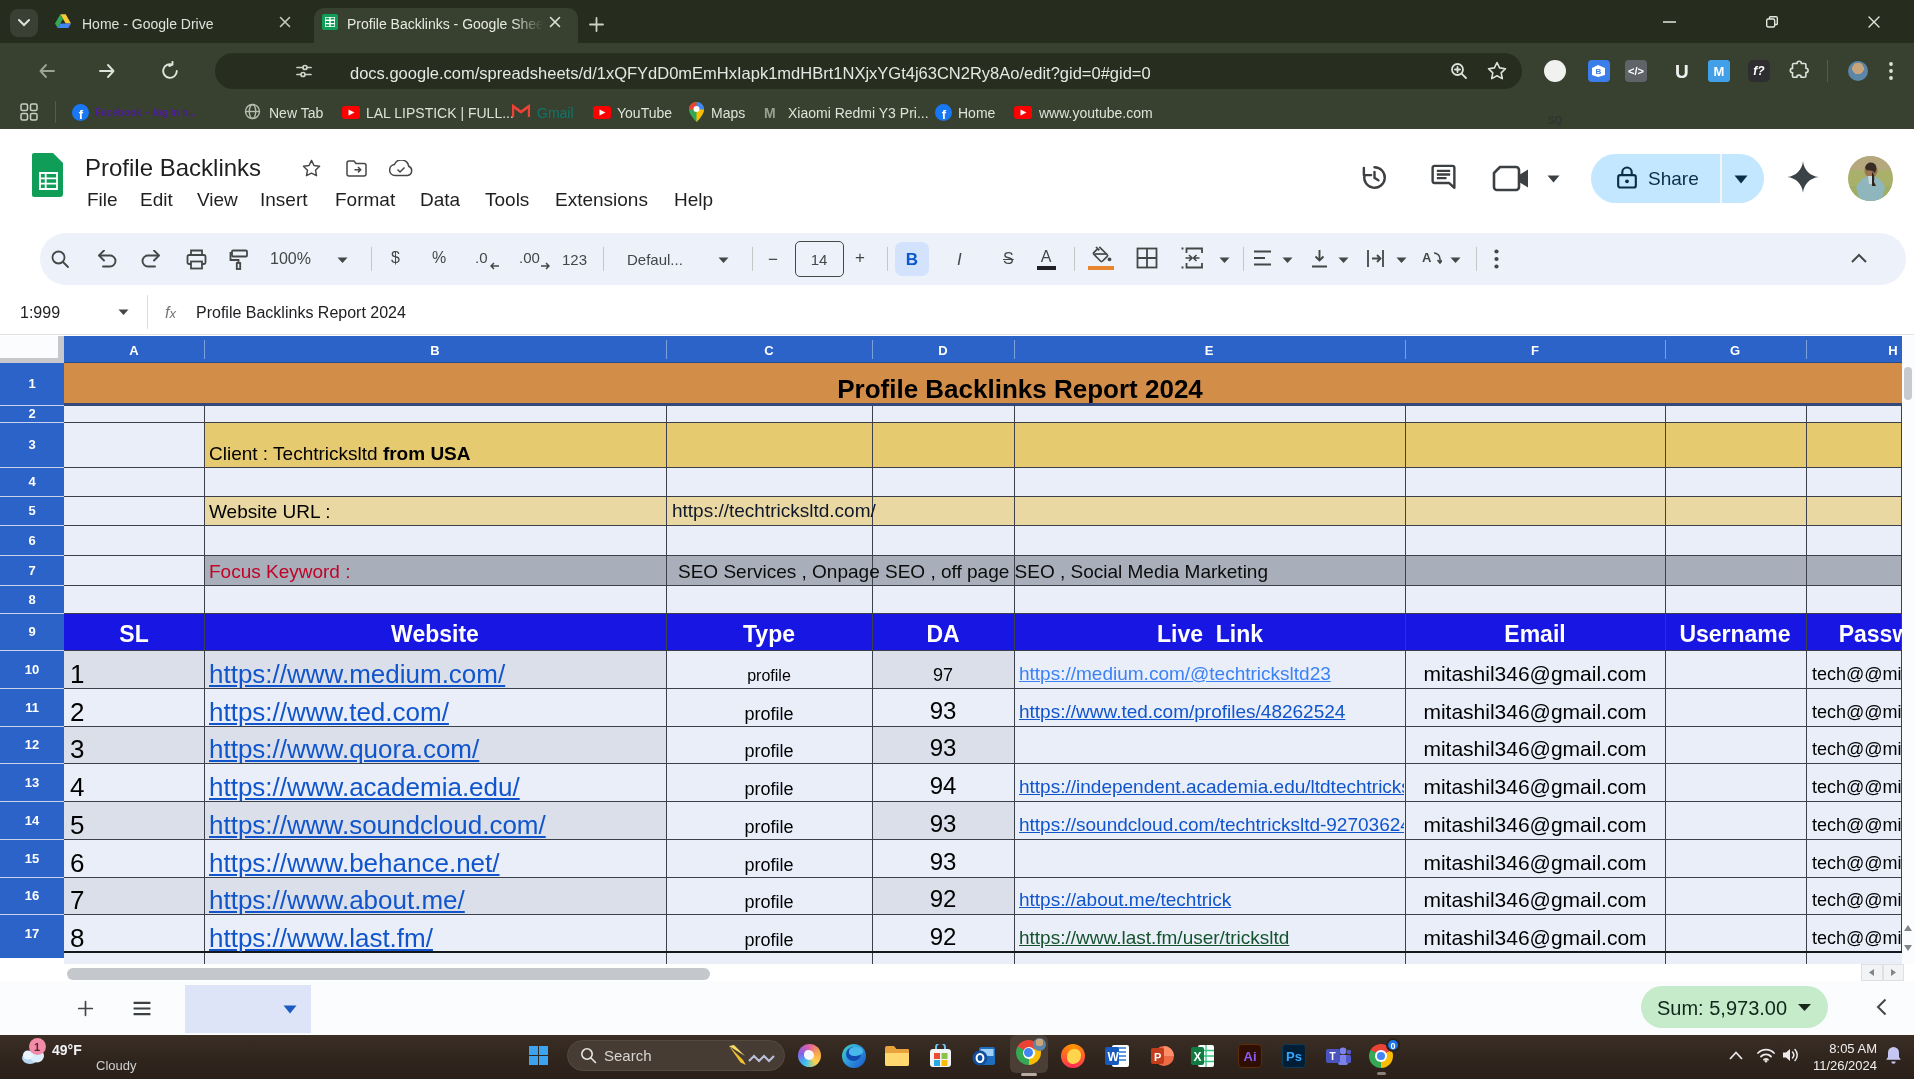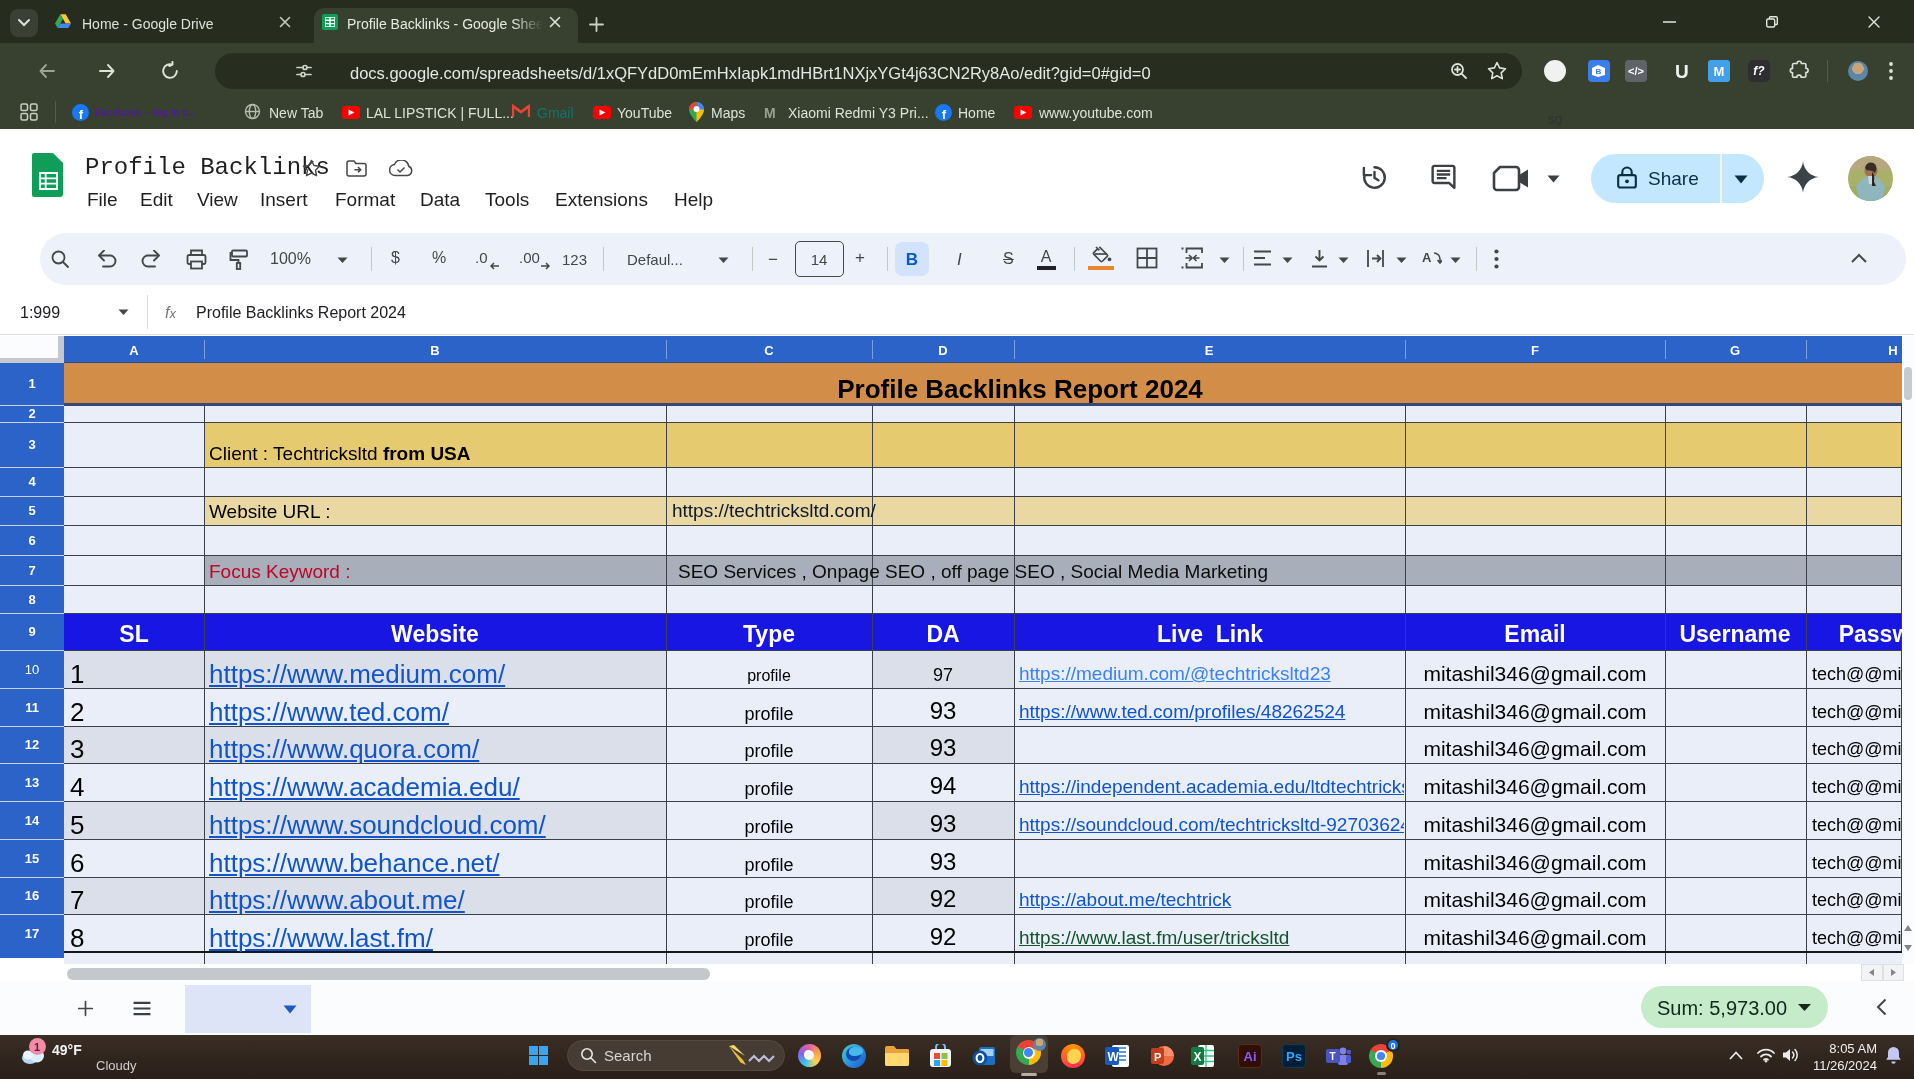--- a/index.html
+++ b/index.html
@@ -139,21 +139,21 @@
 <div class="ab" style="left:958px;top:104px;font-size:14px;line-height:18px;color:#dfe2da;font-weight:400;white-space:pre;">Home</div>
 <div class="ab" style="left:1014px;top:106px;width:18px;height:13px;border-radius:3px;background:#f00;"></div>
 <svg class="ic" style="left:1020px;top:109px" width="7" height="7" viewBox="0 0 7 7">
     <path d="M0.5 0.5 L6.5 3.5 L0.5 6.5 Z" fill="#fff"></path>
   </svg>
 <div class="ab" style="left:1039px;top:104px;font-size:14px;line-height:18px;color:#dfe2da;font-weight:400;white-space:pre;">www.youtube.com</div>
 <svg class="ic" style="left:31px;top:153px" width="33" height="45" viewBox="0 0 33 45">
 <path d="M2 0 H21 L31 10 V41 a3 3 0 0 1 -3 3 H2 a2 2 0 0 1 -2 -2 V2 a2 2 0 0 1 2 -2 Z" fill="#0f9d58" transform="translate(1,0)"></path>
 <path d="M8 20 H25 V36 H8 Z M8 25.3 H25 M8 30.6 H25 M13.7 20 V36" stroke="#fff" stroke-width="1.8" fill="none" transform="translate(1,0)"></path>
 </svg>
-<div class="ab" style="left:85px;top:154px;font-size:24px;line-height:28px;color:#1f1f1f;font-weight:400;white-space:pre;font-family:Liberation Mono, monospace;">Profile Backlinks</div>
+<div class="ab" style="left:85px;top:154px;font-size:24px;line-height:28px;color:#1f1f1f;font-weight:400;white-space:pre;">Profile Backlinks</div>
 <svg class="ic" style="left:302px;top:159px" width="19" height="19" viewBox="0 0 20 20">
     <path d="M10 1.5 L12.6 6.9 L18.5 7.7 L14.2 11.8 L15.3 17.6 L10 14.8 L4.7 17.6 L5.8 11.8 L1.5 7.7 L7.4 6.9 Z" stroke="#444746" stroke-width="1.5" fill="none" stroke-linejoin="round"></path>
   </svg>
 <svg class="ic" style="left:346px;top:160px" width="21" height="17" viewBox="0 0 21 17">
     <path d="M1 3 a2 2 0 0 1 2 -2 h5 l2 2.5 h8 a2 2 0 0 1 2 2 V14 a2 2 0 0 1 -2 2 h-15 a2 2 0 0 1 -2 -2 Z" stroke="#444746" stroke-width="1.5" fill="none"></path>
     <path d="M8.5 9.7 h6 M12 7 l2.7 2.7 L12 12.4" stroke="#444746" stroke-width="1.5" fill="none"></path>
   </svg>
 <svg class="ic" style="left:389px;top:160px" width="24" height="17" viewBox="0 0 24 17">
     <path d="M6 15.5 a5.5 5.5 0 0 1 -0.6 -10.95 A7.5 7.5 0 0 1 19.7 6.3 a4.8 4.8 0 0 1 -1.2 9.2 Z" stroke="#444746" stroke-width="1.5" fill="none"></path>
     <path d="M8.5 9.5 L11 12 L15.5 7.5" stroke="#444746" stroke-width="1.5" fill="none"></path>
@@ -401,21 +401,21 @@
 <div class="ab" style="left:32px; transform:translateX(-50%);top:502px;font-size:13px;line-height:17px;color:#fff;font-weight:700;white-space:pre;">5</div>
 <div class="ab" style="left:0;top:525px;width:64px;height:1px;background:#c7d4ec;"></div>
 <div class="ab" style="left:32px; transform:translateX(-50%);top:532px;font-size:13px;line-height:17px;color:#fff;font-weight:700;white-space:pre;">6</div>
 <div class="ab" style="left:0;top:555px;width:64px;height:1px;background:#c7d4ec;"></div>
 <div class="ab" style="left:32px; transform:translateX(-50%);top:562px;font-size:13px;line-height:17px;color:#fff;font-weight:700;white-space:pre;">7</div>
 <div class="ab" style="left:0;top:585px;width:64px;height:1px;background:#c7d4ec;"></div>
 <div class="ab" style="left:32px; transform:translateX(-50%);top:591px;font-size:13px;line-height:17px;color:#fff;font-weight:700;white-space:pre;">8</div>
 <div class="ab" style="left:0;top:613px;width:64px;height:1px;background:#c7d4ec;"></div>
 <div class="ab" style="left:32px; transform:translateX(-50%);top:623px;font-size:13px;line-height:17px;color:#fff;font-weight:700;white-space:pre;">9</div>
 <div class="ab" style="left:0;top:650px;width:64px;height:1px;background:#c7d4ec;"></div>
-<div class="ab" style="left:32px; transform:translateX(-50%);top:661px;font-size:13px;line-height:17px;color:#fff;font-weight:400;white-space:pre;">10</div>
+<div class="ab" style="left:32px; transform:translateX(-50%);top:661px;font-size:13px;line-height:17px;color:#fff;font-weight:700;white-space:pre;">10</div>
 <div class="ab" style="left:0;top:688px;width:64px;height:1px;background:#c7d4ec;"></div>
 <div class="ab" style="left:32px; transform:translateX(-50%);top:699px;font-size:13px;line-height:17px;color:#fff;font-weight:700;white-space:pre;">11</div>
 <div class="ab" style="left:0;top:726px;width:64px;height:1px;background:#c7d4ec;"></div>
 <div class="ab" style="left:32px; transform:translateX(-50%);top:736px;font-size:13px;line-height:17px;color:#fff;font-weight:700;white-space:pre;">12</div>
 <div class="ab" style="left:0;top:763px;width:64px;height:1px;background:#c7d4ec;"></div>
 <div class="ab" style="left:32px; transform:translateX(-50%);top:774px;font-size:13px;line-height:17px;color:#fff;font-weight:700;white-space:pre;">13</div>
 <div class="ab" style="left:0;top:801px;width:64px;height:1px;background:#c7d4ec;"></div>
 <div class="ab" style="left:32px; transform:translateX(-50%);top:812px;font-size:13px;line-height:17px;color:#fff;font-weight:700;white-space:pre;">14</div>
 <div class="ab" style="left:0;top:839px;width:64px;height:1px;background:#c7d4ec;"></div>
 <div class="ab" style="left:32px; transform:translateX(-50%);top:850px;font-size:13px;line-height:17px;color:#fff;font-weight:700;white-space:pre;">15</div>

